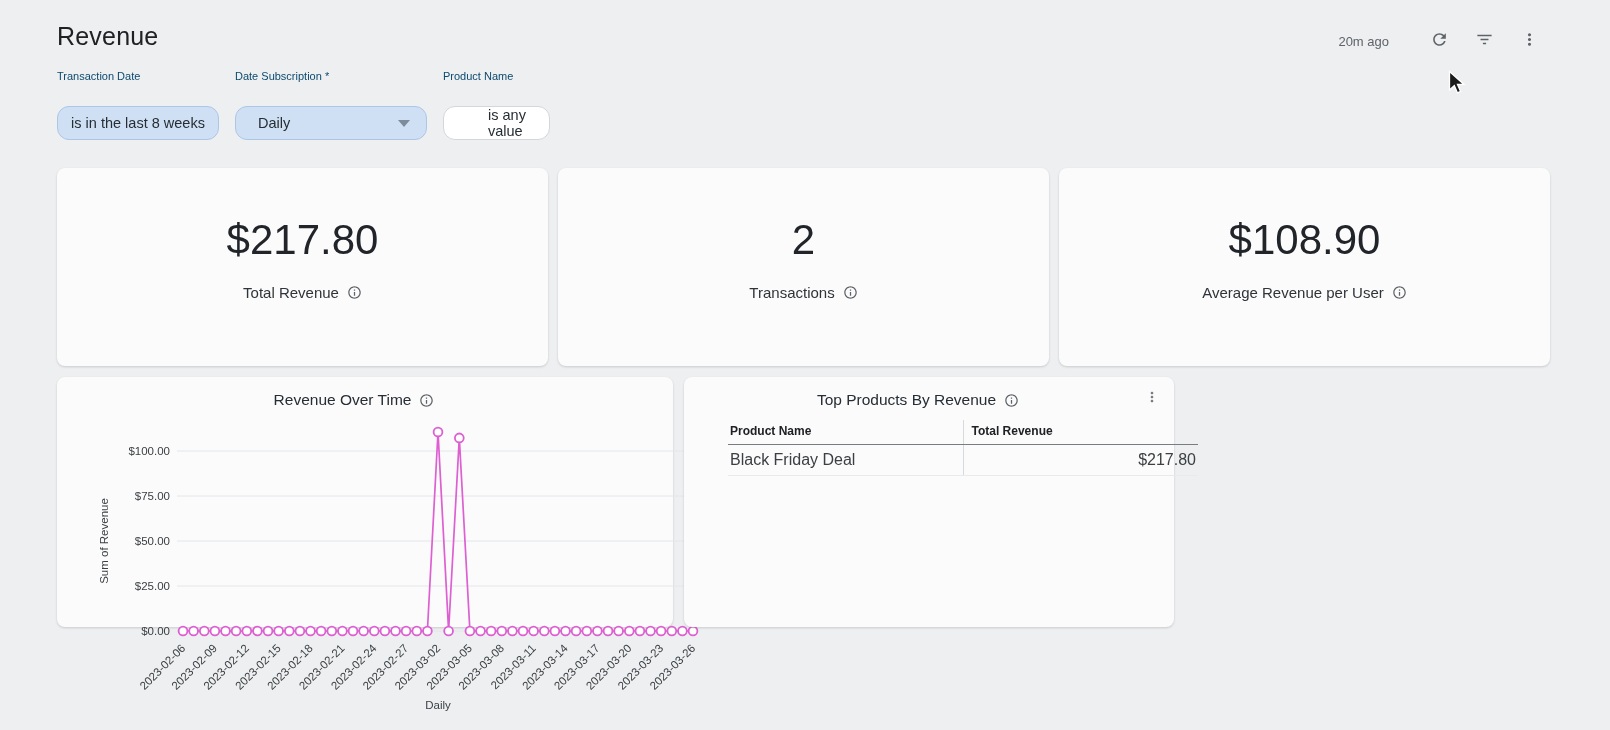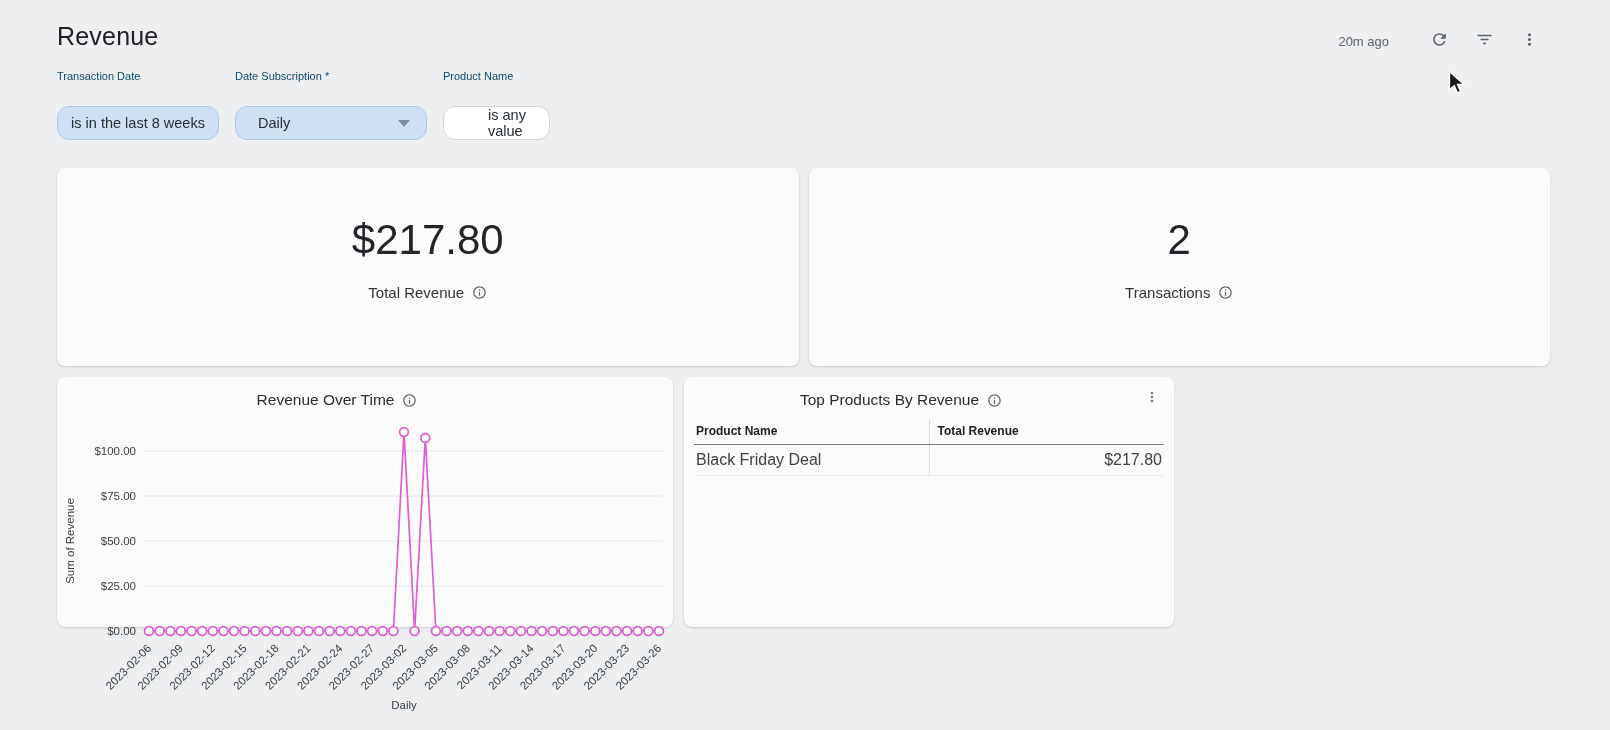--- a/index.html
+++ b/index.html
@@ -36,21 +36,21 @@
 
   
   .card { background: #fbfbfc; border-radius: 8px; box-shadow: 0 1px 2px rgba(60,64,67,.12), 0 1px 3px rgba(60,64,67,.08); }
 
   .kpi-row { display: flex; gap: 10px; margin-top: 28px; }
   .kpi-card { flex: 1; height: 198px; display: flex; flex-direction: column; align-items: center; justify-content: center; }
   .kpi-value { font-size: 42px; color: #212529; line-height: 1; margin-top: -14px; }
   .kpi-label { font-size: 15px; color: #2f3439; margin-top: 23px; display: flex; align-items: center; gap: 8px; }
 
   .viz-row { display: flex; gap: 11px; margin-top: 11px; }
-  .viz-card { height: 250px; position: relative; }
+  .viz-card { height: 250px; position: relative; padding-left: 34px; }
   .chart-card { width: 616px; }
   .pie-card   { width: 366px; }
   .table-card { width: 490px; }
 
   .title-row { padding: 14px 56px 0 0; text-align: center; font-size: 15.5px; color: #262d33; display: block; }
   .title-inner { display: inline-flex; align-items: center; gap: 8px; }
 
   .info-icon svg { fill: #5f6368; display: block; }
 
   .axis-label { font-size: 11.5px; fill: #3c4043; font-family: "Liberation Sans", sans-serif; }
@@ -136,20 +136,31 @@
             <svg width="15" height="15" viewBox="0 0 24 24">
               <path d="M11 7h2v2h-2zm0 4h2v6h-2zm1-9C6.48 2 2 6.48 2 12s4.48 10 10 10 10-4.48 10-10S17.52 2 12 2zm0 18c-4.41 0-8-3.59-8-8s3.59-8 8-8 8 3.59 8 8-3.59 8-8 8z"></path>
             </svg>
           </span>
       </div>
     </div>
     <div class="card kpi-card">
       <div class="kpi-value">2</div>
       <div class="kpi-label">
         <span>Transactions</span>
+        <span class="info-icon">
+            <svg width="15" height="15" viewBox="0 0 24 24">
+              <path d="M11 7h2v2h-2zm0 4h2v6h-2zm1-9C6.48 2 2 6.48 2 12s4.48 10 10 10 10-4.48 10-10S17.52 2 12 2zm0 18c-4.41 0-8-3.59-8-8s3.59-8 8-8 8 3.59 8 8-3.59 8-8 8z"></path>
+            </svg>
+          </span>
+      </div>
+    </div>
+    <div class="card kpi-card">
+      <div class="kpi-value">$108.90</div>
+      <div class="kpi-label">
+        <span>Average Revenue per User</span>
         <span class="info-icon">
             <svg width="15" height="15" viewBox="0 0 24 24">
               <path d="M11 7h2v2h-2zm0 4h2v6h-2zm1-9C6.48 2 2 6.48 2 12s4.48 10 10 10 10-4.48 10-10S17.52 2 12 2zm0 18c-4.41 0-8-3.59-8-8s3.59-8 8-8 8 3.59 8 8-3.59 8-8 8z"></path>
             </svg>
           </span>
       </div>
     </div>
   </div>
 
   <div class="viz-row">

